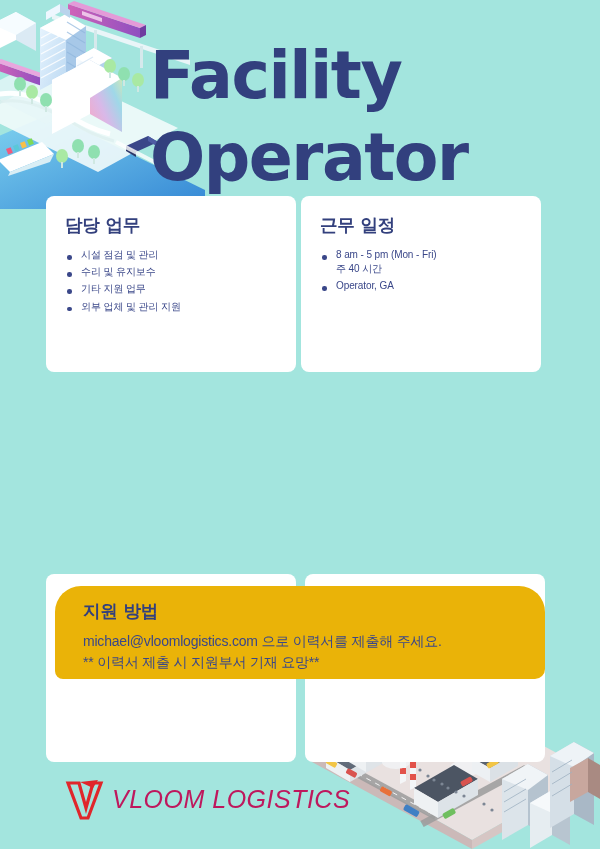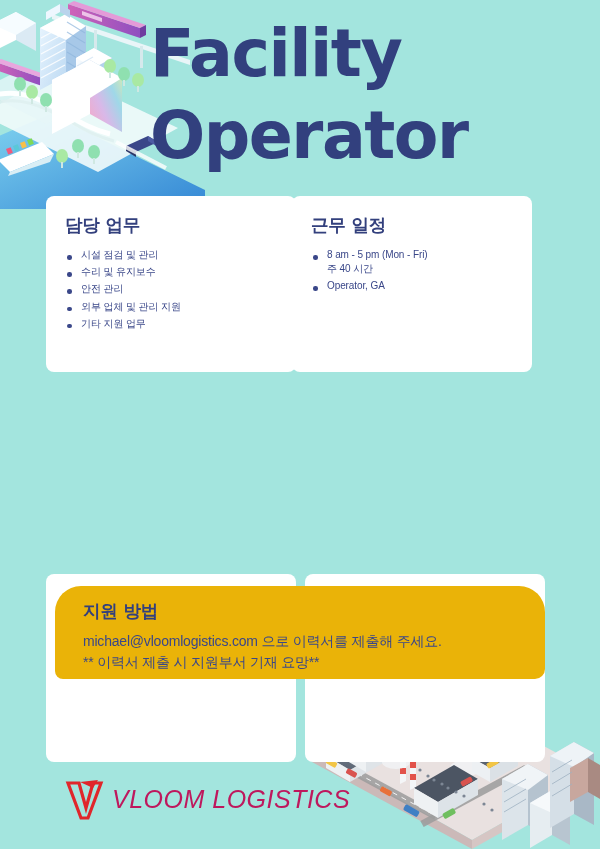--- a/index.html
+++ b/index.html
@@ -22,20 +22,21 @@
     text-align:left;
     z-index:6;
   }
   .title-line {
     font-family:"DejaVu Sans", sans-serif;
     font-weight:bold;
     color:#32407e;
     font-size:65px;
     line-height:0.98;
     letter-spacing:-1.5px;
+    margin-top:22px;
   }
   .title-line.l2 { margin-top:18px; }
 
   
   .cards { position:absolute; left:0; top:196px; width:600px; z-index:5; }
   .row { position:relative; }
   .card {
     position:absolute;
     background:#ffffff;
     border-radius:8px;
@@ -62,21 +63,21 @@
     position:absolute;
     left:2px; top:7px;
     width:4.5px; height:4.5px;
     border-radius:50%;
     background:#3a4789;
   }
   .sub { display:block; }
 
   
   #card-duties    { left:46px;  top:0;   width:250px; height:176px; padding:17px 20px 0 19px; }
-  #card-schedule  { left:292px; top:0;   width:240px; height:176px; padding:17px 20px 0 19px; }
+  #card-schedule  { left:301px; top:0;   width:240px; height:176px; padding:17px 20px 0 19px; }
   #card-quals     { left:46px;  top:189px; width:250px; height:188px; padding:17px 20px 0 19px; }
   #card-pay       { left:305px; top:189px; width:240px; height:188px; padding:17px 20px 0 19px; }
 
   #card-apply {
     position:absolute;
     left:55px; top:586px;
     width:490px; height:93px;
     background:#eab308;
     border-radius:26px 26px 10px 8px;
     padding:13px 0 0 28px;
@@ -281,23 +282,22 @@
 
   <div class="cards">
 
     <div class="row" style="height:189px;">
 
       <div class="card" id="card-duties">
         <div class="card-head">담당 업무</div>
         <ul class="blist">
           <li>시설 점검 및 관리</li>
           <li>수리 및 유지보수</li>
-          <li>안전 관리</li>
+          <li>기타 지원 업무</li>
           <li>외부 업체 및 관리 지원</li>
-          <li>기타 지원 업무</li>
         </ul>
       </div>
 
       <div class="card" id="card-schedule">
         <div class="card-head">근무 일정</div>
         <ul class="blist">
           <li>
             <span>8 am - 5 pm (Mon - Fri)</span>
             <span class="sub">주 40 시간</span>
           </li>

